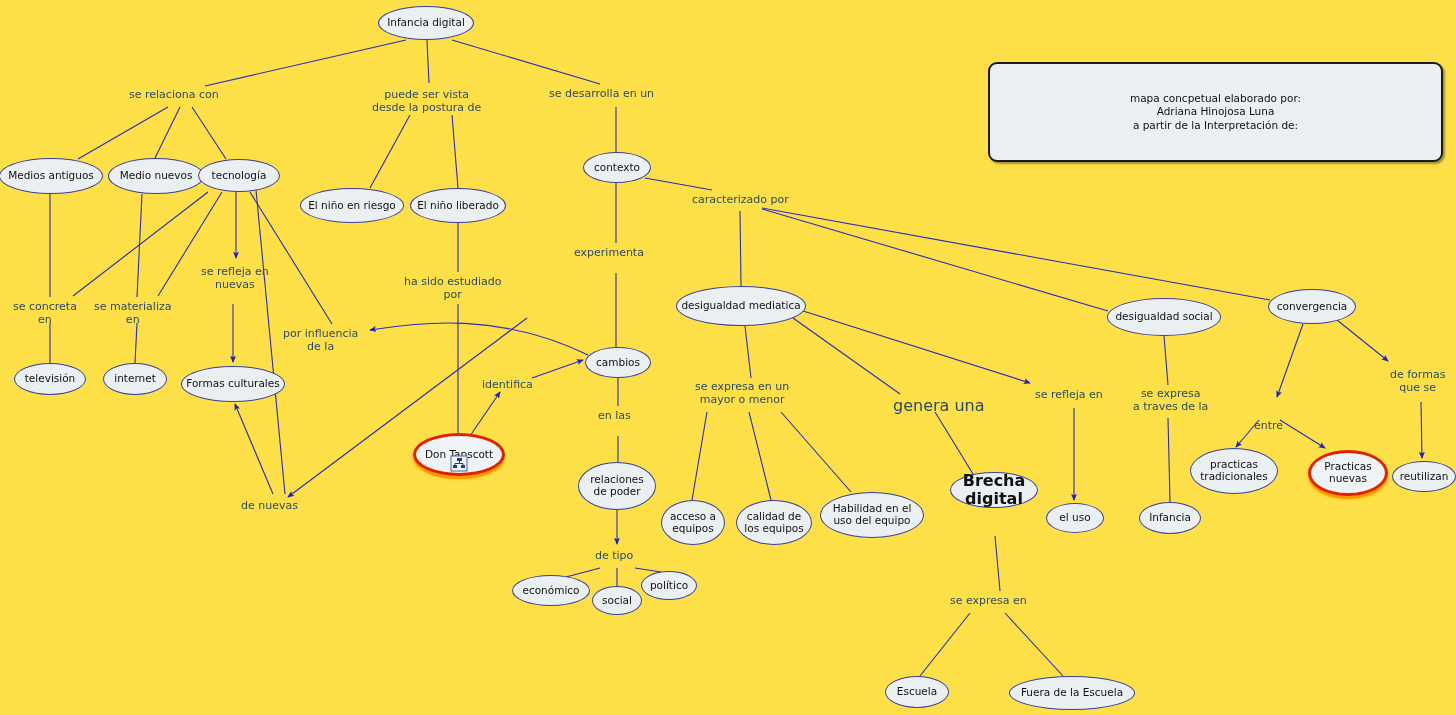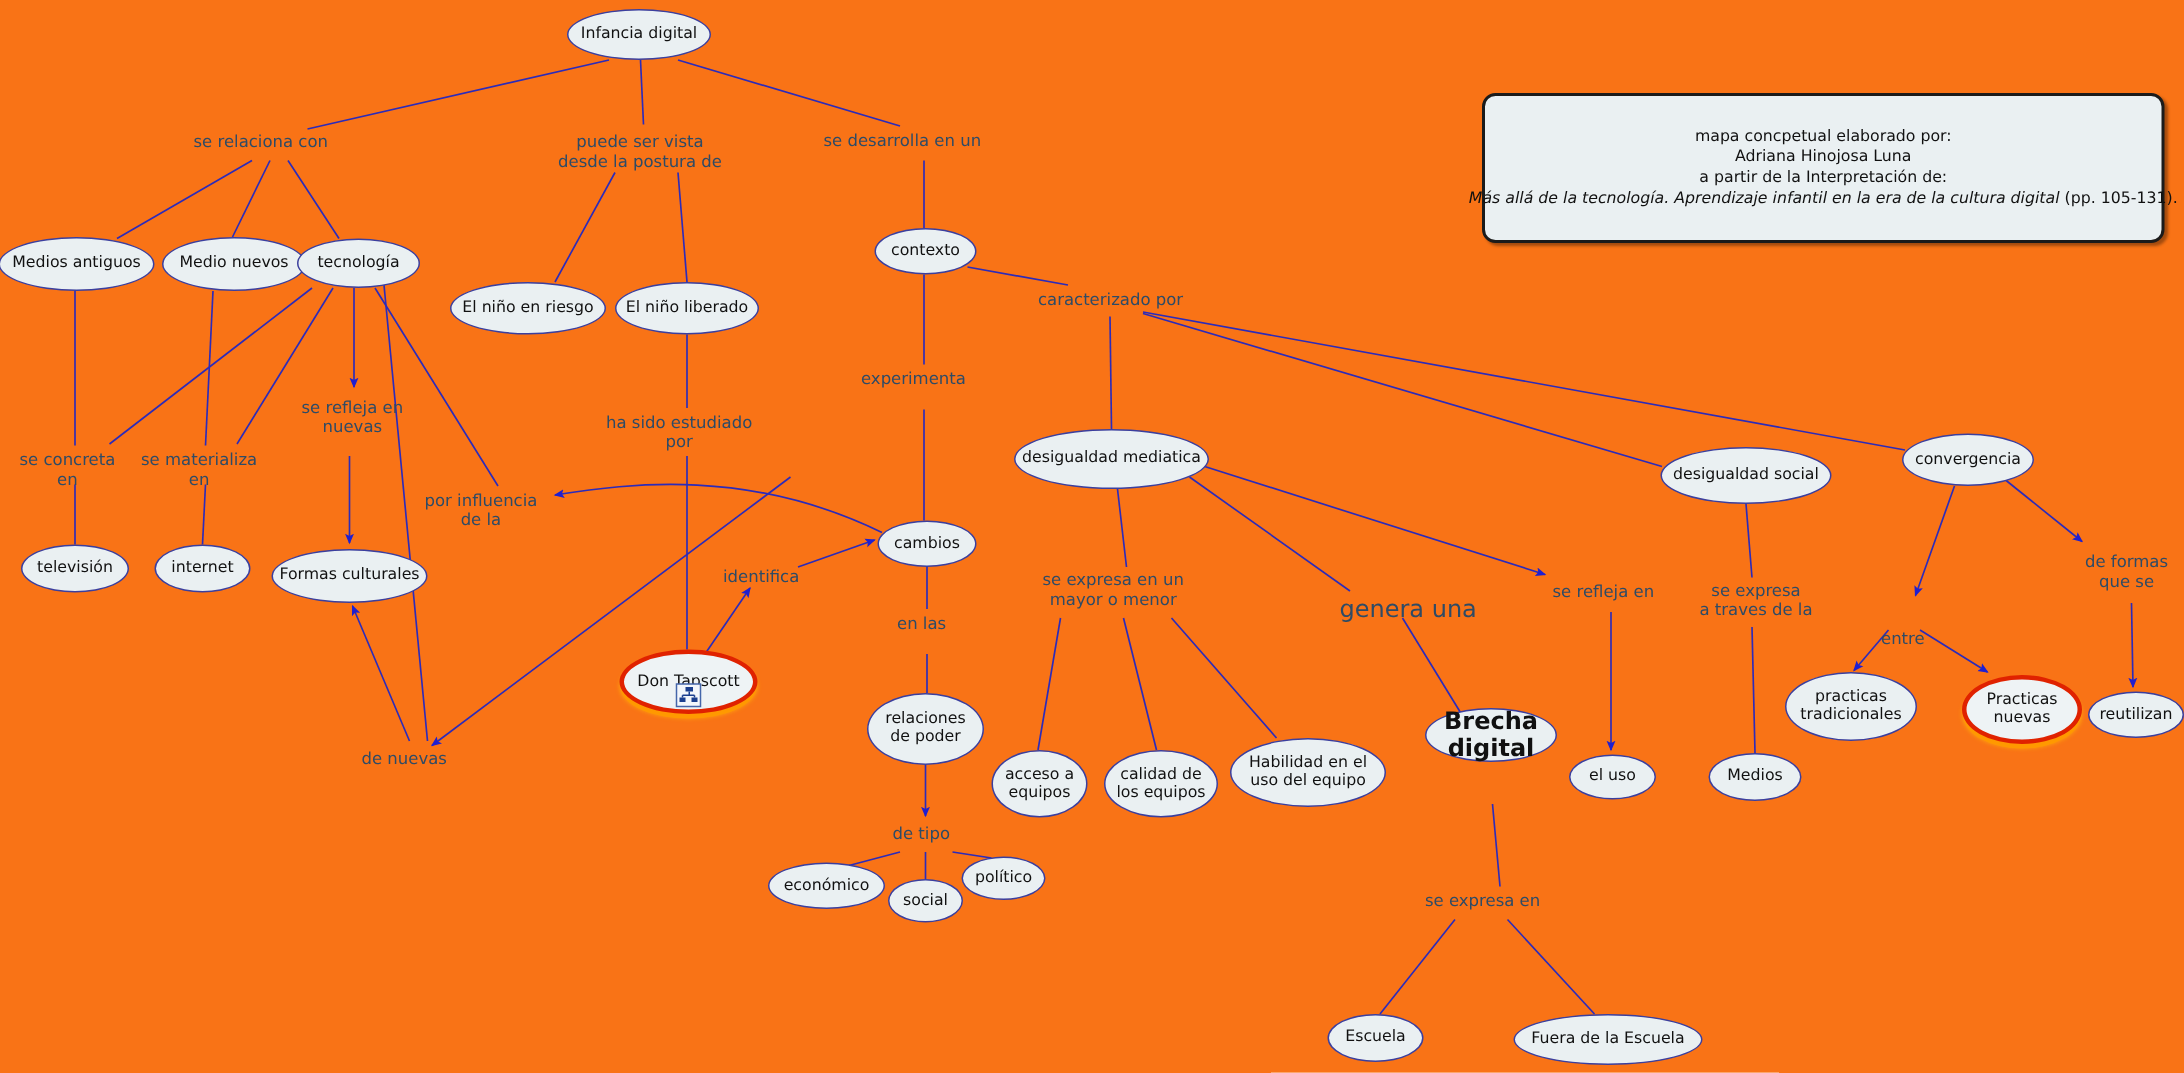--- a/index.html
+++ b/index.html
@@ -1,21 +1,21 @@
 <!DOCTYPE html>
 <html><head>
 <meta charset="utf-8">
 <title>Infancia digital - Mapa conceptual</title>
 <style>
   html,body{margin:0;padding:0;background:#ffffff;}
   body{
     font-family:"DejaVu Sans", sans-serif;
     width:1456px;height:715px;overflow:hidden;
   }
-  #map-root{position:relative;width:1456px;height:715px;background:#f97316;}
+  #map-root{position:relative;width:1456px;height:715px;background:#fde047;}
   svg#edges{position:absolute;left:0;top:0;width:1456px;height:715px;}
 
   .node{
     position:absolute;
     display:flex;align-items:center;justify-content:center;
     text-align:center;
     background:#eaf0f2;
     border:1px solid #3b3f9e;
     border-radius:50%;
     color:#111111;
@@ -201,21 +201,21 @@
       <div class="node" style="left: 820px; top: 492px; width: 104px; height: 46px; font-size: 10.5px;">
         <span>Habilidad en el<br>uso del equipo</span>
       </div>
       <div class="node" style="left: 950px; top: 472px; width: 88px; height: 36px; font-size: 16px; font-weight: bold;">
         <span>Brecha digital</span>
       </div>
       <div class="node" style="left: 1046px; top: 503px; width: 58px; height: 30px; font-size: 10.5px;">
         <span>el uso</span>
       </div>
       <div class="node" style="left: 1139px; top: 502px; width: 62px; height: 32px; font-size: 10.5px;">
-        <span>Medios</span>
+        <span>Infancia</span>
       </div>
       <div class="node" style="left: 1190px; top: 448px; width: 88px; height: 46px; font-size: 10.5px;">
         <span>practicas<br>tradicionales</span>
       </div>
       <div class="node hl" style="left: 1308px; top: 450px; width: 80px; height: 46px; font-size: 10.5px;">
         <span>Practicas<br>nuevas</span>
       </div>
       <div class="node" style="left: 1392px; top: 461px; width: 64px; height: 31px; font-size: 10.5px;">
         <span>reutilizan</span>
       </div>
@@ -256,16 +256,15 @@
       <div class="link-label" style="left: 1133px; top: 388px; font-size: 11px; color: rgb(46, 75, 102);">se expresa<br>a traves de la</div>
       <div class="link-label" style="left: 950px; top: 595px; font-size: 11px; color: rgb(46, 75, 102);">se expresa  en</div>
       <div class="link-label" style="left: 1254px; top: 420px; font-size: 11px; color: rgb(46, 75, 102);">entre</div>
       <div class="link-label" style="left: 1390px; top: 369px; font-size: 11px; color: rgb(46, 75, 102);">de formas<br>que se</div>
     </div>
 
   <div class="legend" id="legend-box" style="left: 988px; top: 62px; width: 455px; height: 100px;">
       <span class="ln" style="font-size: 10.5px;">mapa concpetual elaborado por:</span>
       <span class="ln" style="font-size: 10.5px;">Adriana Hinojosa Luna</span>
       <span class="ln" style="font-size: 10.5px;">a partir de la Interpretación de:</span>
-      <span class="ln ital" style="font-size: 10.5px;">Más allá de la tecnología. Aprendizaje infantil en la era de la cultura digital<span class="tail">  (pp. 105-131).</span></span>
     </div>
 
 </div>
 
 </body></html>

